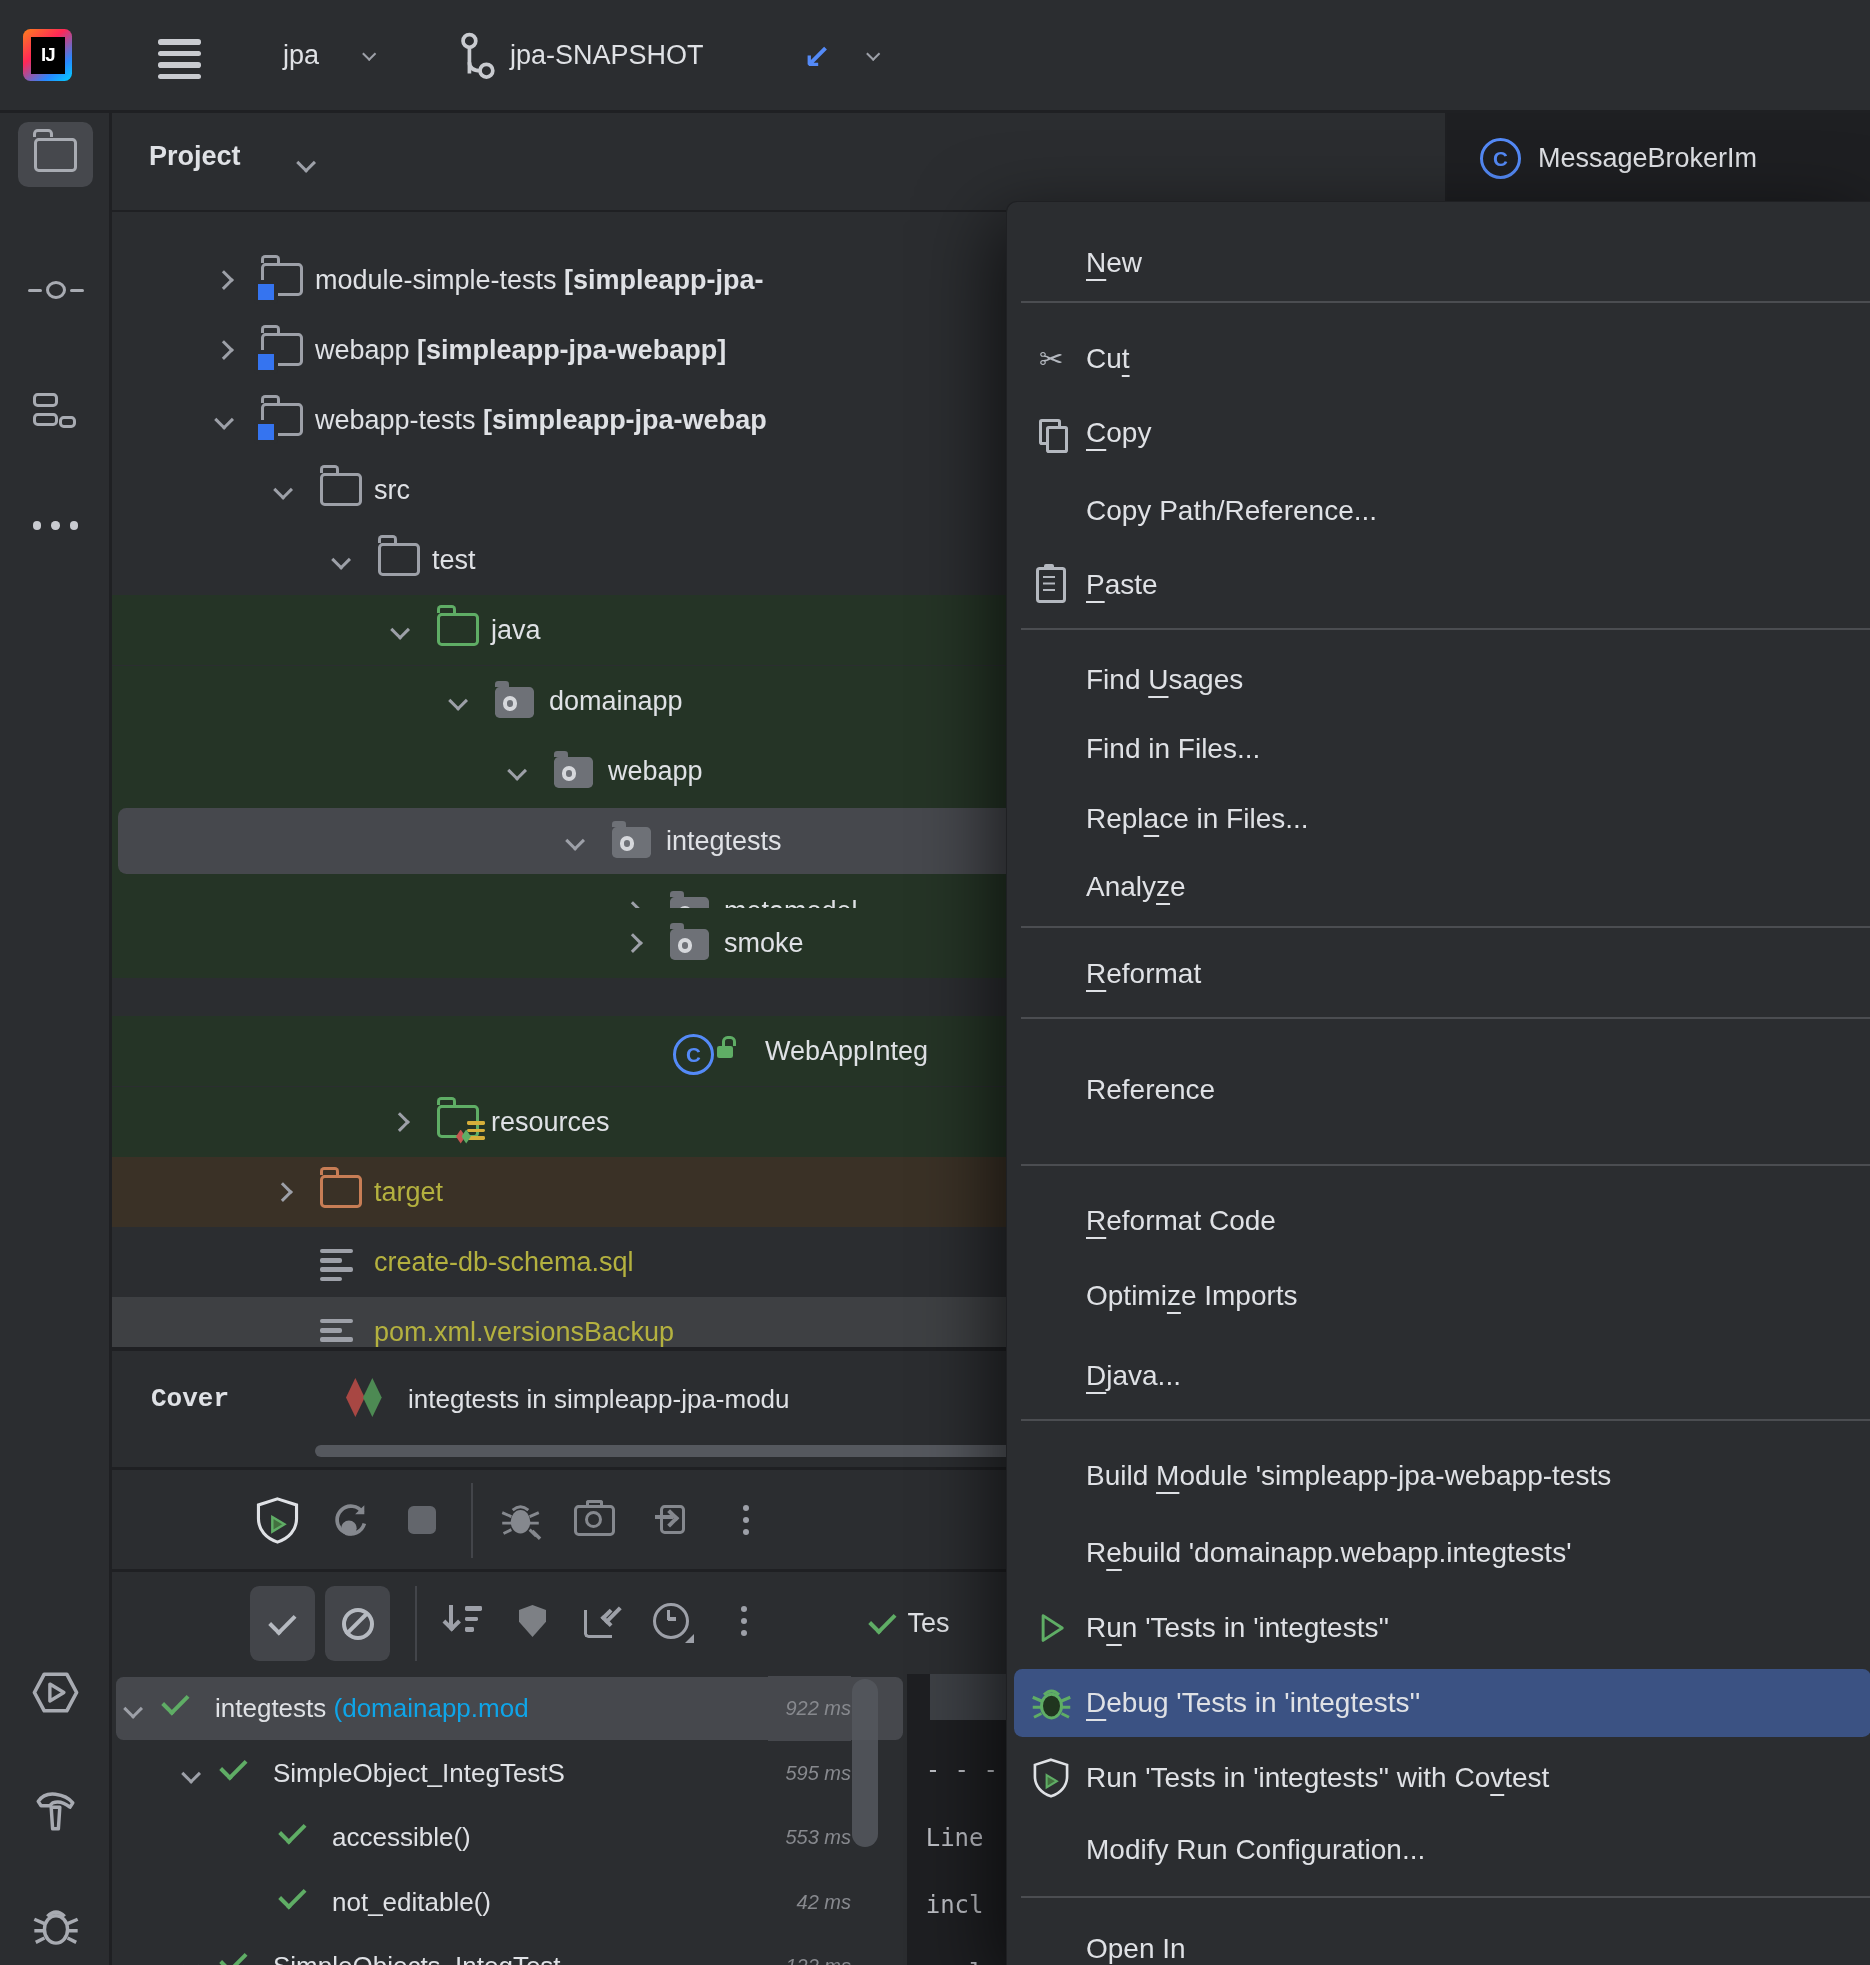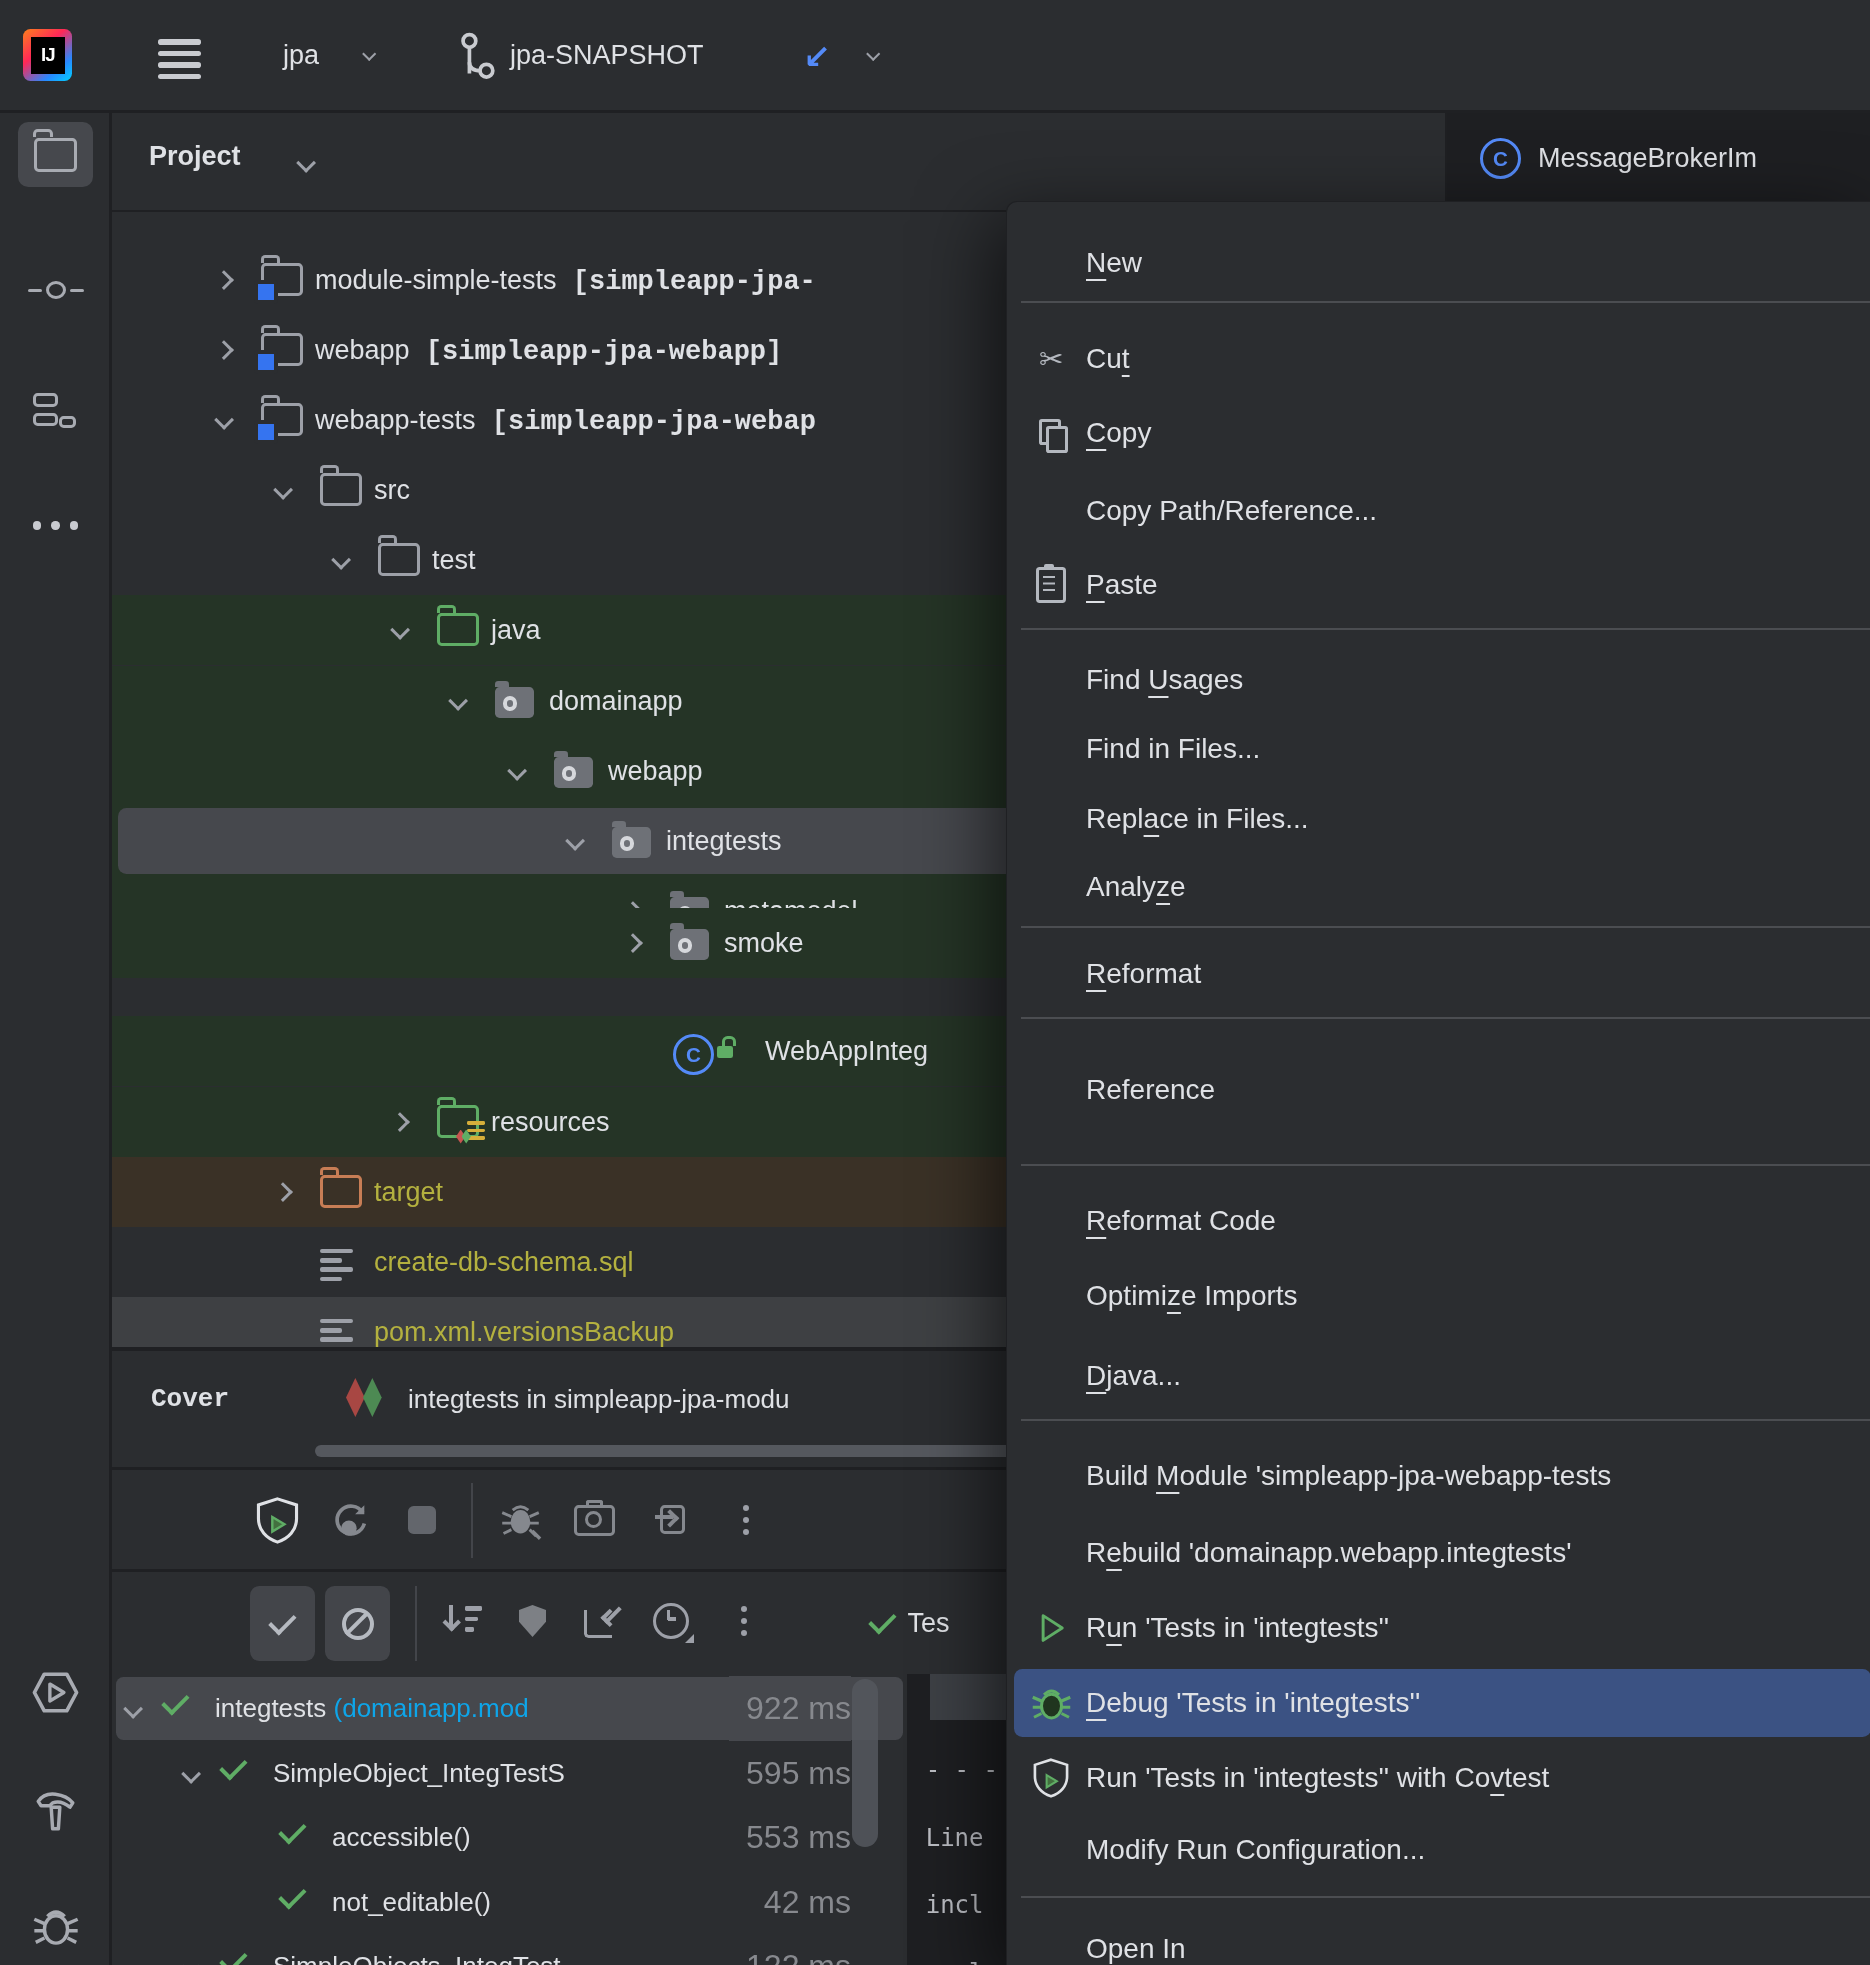--- a/index.html
+++ b/index.html
@@ -56,21 +56,21 @@
 
   #ptree{position:absolute;left:112px;top:212px;width:1758px;height:1135px;background:#2b2d30;overflow:hidden;}
   .prow{position:absolute;left:0;width:100%;height:70px;font-size:27px;white-space:nowrap;}
   .prow .chev{position:absolute;left:var(--cx);top:28px;}
   .prow .icn{position:absolute;left:calc(var(--cx) + 44px);top:18px;}
   .prow .lbl{position:absolute;left:calc(var(--cx) + 98px);top:0;line-height:70px;}
   .prow.green{background:#253426;}
   .prow.brown{background:#3a3126;}
   .prow.hover{background:#3e4043;}
   .prow .selbox{position:absolute;left:5.6px;right:5.6px;top:1.9px;bottom:1.9px;background:#46484d;border-radius:8.4px;}
-  .bsuffix{font-weight:700;font-family:Liberation Mono, monospace;}
+  .bsuffix{font-weight:700;}
   .olive{color:#b4b13f;}
 
   
   .i-tfolder{position:relative;width:36px;height:27px;border:3.3px solid var(--c,#9da0a8);border-radius:4.7px;}
   .i-tfolder::before{content:"";position:absolute;top:-11.2px;left:-3.3px;width:13px;height:5.1px;
        border:3.3px solid var(--c,#9da0a8);border-bottom:none;border-radius:4.2px 4.2px 0 0;}
   .i-tfolder .mod{position:absolute;left:-10.3px;bottom:-11.2px;width:16px;height:16px;background:#3574f0;
        border-radius:4.2px;border:4.2px solid #2b2d30;}
   .i-pkg{position:relative;width:39px;height:31px;background:#6e7177;border-radius:4.7px;margin-top:2.8px;}
   .i-pkg::before{content:"";position:absolute;top:-5.6px;left:0;width:14px;height:5.6px;background:#6e7177;border-radius:3.3px 3.3px 0 0;}
@@ -138,22 +138,22 @@
   .clocki .tri{position:absolute;right:-8.4px;bottom:-6.5px;width:0;height:0;border-left:9.4px solid transparent;border-bottom:9.4px solid #9da0a8;}
   #teststatus{position:absolute;left:758px;top:0;height:102px;display:flex;align-items:center;gap:13px;font-size:27px;}
 
   
   #testtree{position:absolute;left:112px;top:1674px;width:795px;height:291px;background:#2b2d30;overflow:hidden;}
   .trow{position:absolute;left:0;width:100%;height:65px;font-size:26px;white-space:nowrap;}
   .trow .selbox{position:absolute;left:3.7px;right:3.7px;top:0.9px;bottom:0.9px;background:#46484d;border-radius:7.5px;}
   .trow .chev{position:absolute;left:var(--cx);top:26px;}
   .trow .ck{position:absolute;left:calc(var(--cx) + 37px);top:22.4px;}
   .trow .lbl{position:absolute;left:calc(var(--cx) + 89px);line-height:65px;top:0;right:56px;overflow:hidden;}
-  .trow .time{position:absolute;right:56px;top:0;line-height:65px;color:#87898e;font-size:32px;
-        background:#2b2d30;padding-left:17px;}
+  .trow .time{position:absolute;right:56px;top:0;line-height:65px;color:#87898e;font-size:20px;
+        background:#2b2d30;padding-left:17px;font-style:italic;}
   .trow.sel .time{background:#46484d;}
   .meta{color:#0ea5e9;}
   #ttscroll{position:absolute;left:740px;top:4.7px;width:26px;height:168px;background:#55585e;border-radius:13px;opacity:.85;}
 
   
   #console{position:absolute;left:907px;top:1674px;width:561px;height:291px;background:#1e1f22;overflow:hidden;
         font-family:"DejaVu Sans Mono","Liberation Mono",monospace;font-size:24px;color:#bcbec4;}
   #console .ln{position:absolute;left:18.7px;line-height:56px;white-space:pre;}
   #console .selline{position:absolute;left:4.7px;top:-10.3px;width:100%;height:56px;background:#3d4045;}
 

